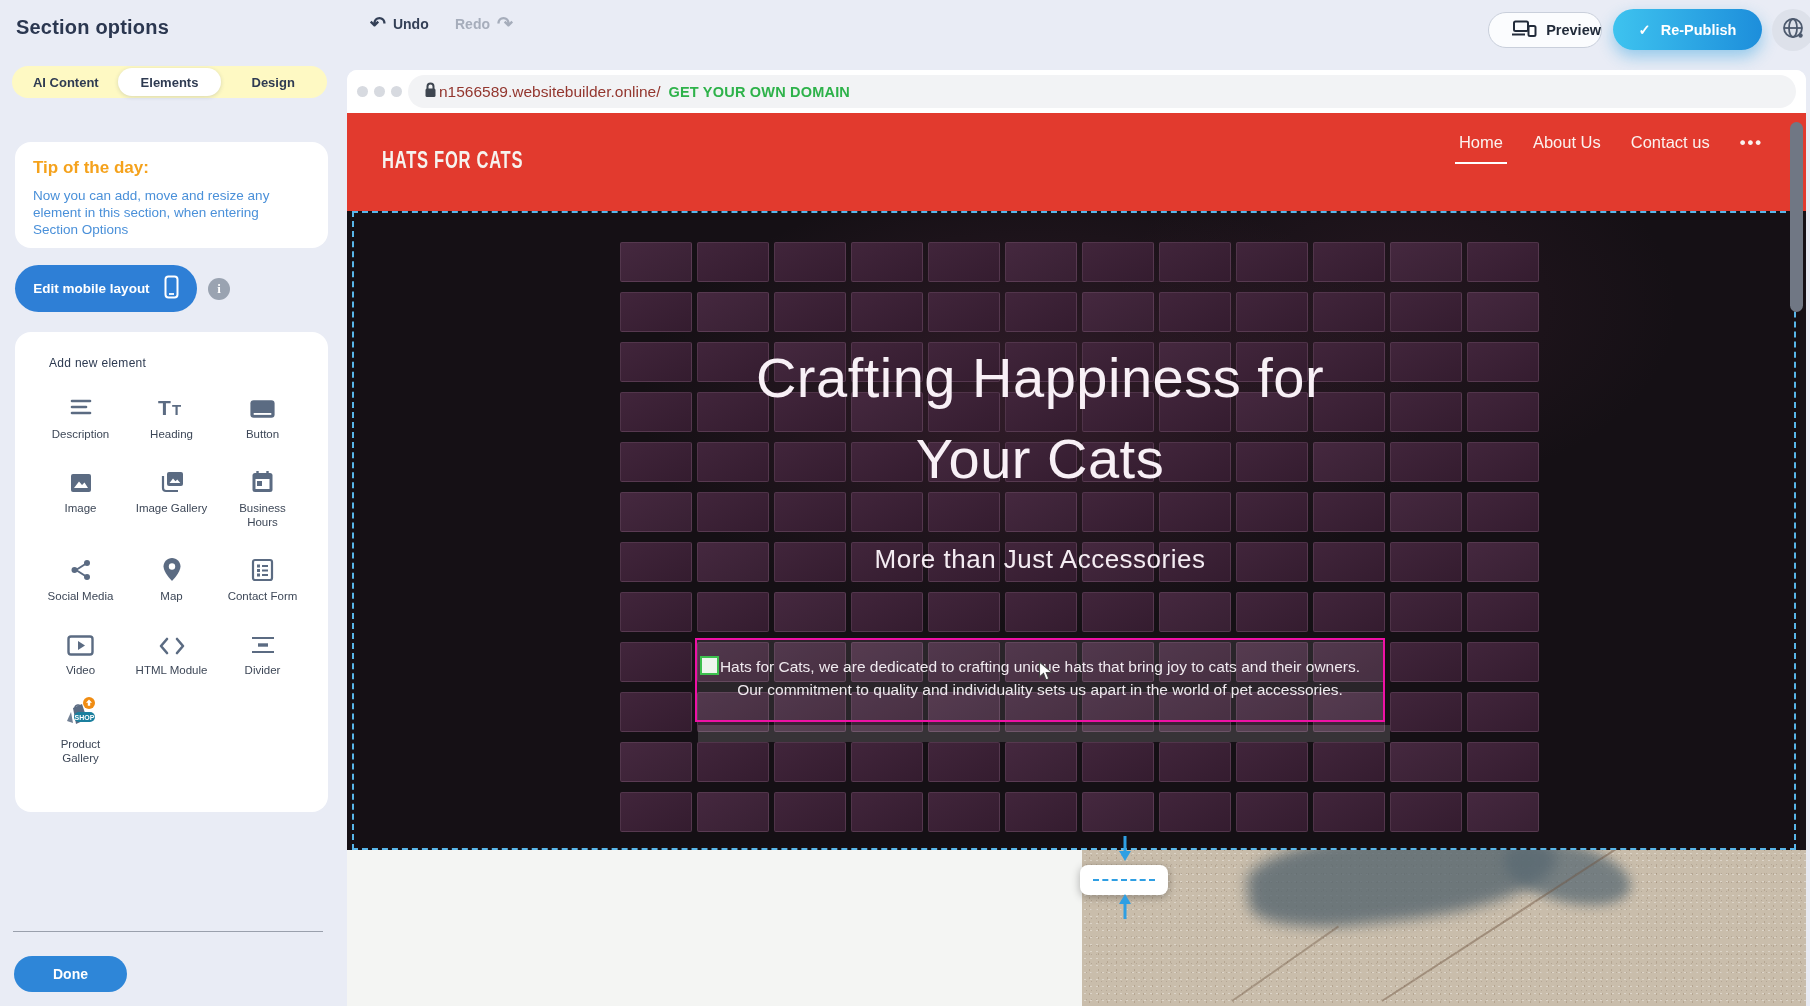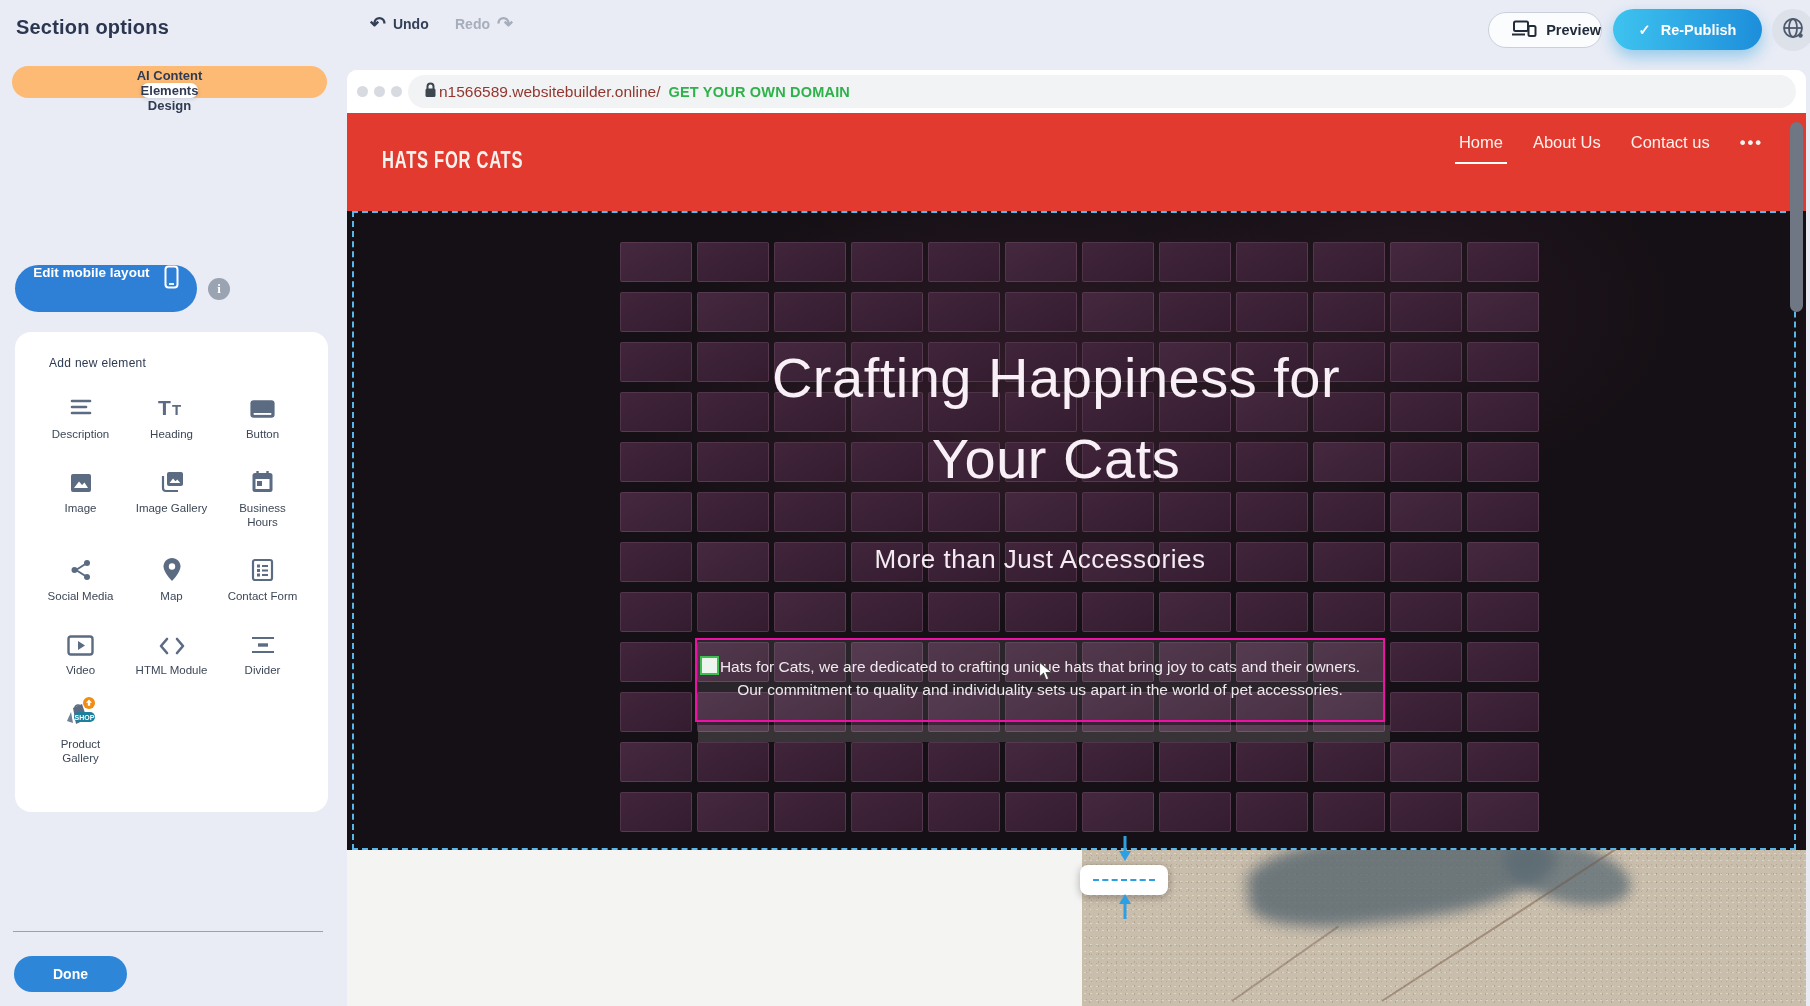--- a/index.html
+++ b/index.html
@@ -18,31 +18,31 @@
     font-size:14.5px; font-weight:700; color:#222b3a; cursor:pointer; }
   .republish-btn { position:absolute; left:1613px; top:9px; width:149px; height:41px; border-radius:21px;
     background:linear-gradient(90deg, var(--republish-start,#3ec3ef), var(--republish-end,#1d8edb));
     box-shadow:0 7px 16px rgba(45,160,225,.45);
     display:flex; align-items:center; justify-content:center; gap:10px; color:#fff; font-size:14.5px; font-weight:700; cursor:pointer; }
   .globe-btn { position:absolute; left:1772px; top:9px; width:42px; height:42px; border-radius:50%;
     background:#dde1ea; display:flex; align-items:center; justify-content:center; cursor:pointer; }
 
   
   .tabs-bar { position:absolute; left:12px; top:66px; width:315px; height:32px; border-radius:17px;
-    background:#fdba74; display:flex; align-items:center; padding:2px;flex-direction:column; }
+    background:#fef9c3; display:flex; align-items:center; padding:2px; }
   .tab { flex:1; height:28px; border-radius:15px; display:flex; align-items:center; justify-content:center;
     font-size:13px; font-weight:700; color:#2f3b52; cursor:pointer; }
   .tab.active { background:#fff; box-shadow:0 1px 4px rgba(40,60,90,.18); }
   .card { position:absolute; background:#fff; border-radius:16px; }
   .tip-card { left:15px; top:142px; width:313px; height:106px; padding:16px 18px; }
   .tip-title { color:var(--tip-orange,#f5a21c); font-weight:700; font-size:17px; margin-bottom:9px; }
   .tip-body  { color:var(--tip-blue,#4a90d9); font-size:13.5px; line-height:17px; width:262px; }
   .edit-mobile-btn { position:absolute; left:15px; top:265px; width:182px; height:47px; border-radius:24px;
     background:#2e7fd6; color:#fff; font-size:13.5px; font-weight:700;
-    display:flex; justify-content:center; gap:14px; cursor:pointer; }
+    display:flex; align-items:center; justify-content:center; gap:14px; cursor:pointer; }
   .info-btn { position:absolute; left:208px; top:278px; width:22px; height:22px; border-radius:50%;
     background:#9aa3b1; color:#fff; font-size:13px; font-weight:700; font-family:"Liberation Serif",serif;
     display:flex; align-items:center; justify-content:center; cursor:pointer; }
   .elements-card { left:15px; top:332px; width:313px; height:480px; padding:24px 20px 10px 20px; }
   .elements-title { font-size:12px; color:#2c3950; margin:0 0 22px 14px; letter-spacing:.3px; }
   .el-grid { display:grid; grid-template-columns:repeat(3,1fr); row-gap:25px; }
   .el-item { display:flex; flex-direction:column; align-items:center; gap:7px; cursor:pointer; }
   .el-icon { height:28px; display:flex; align-items:flex-end; justify-content:center; }
   .el-label { font-size:11.5px; color:#3d4757; text-align:center; line-height:14px; max-width:74px; }
   .sidebar-divider { position:absolute; left:13px; top:931px; width:310px; height:0; border-top:1.5px solid #9aa0ac; }
@@ -72,21 +72,21 @@
 
   
   .hero { position:relative; height:639px; background:#151015; overflow:hidden; }
   .hero::before { content:""; position:absolute; inset:0;
     background:radial-gradient(560px 320px at 47% 30%, rgba(125,60,95,.28), transparent 70%),
                radial-gradient(400px 260px at 72% 15%, rgba(90,45,70,.22), transparent 70%); }
   .tile-grid { position:absolute; left:273px; top:31px; display:grid;
     grid-template-columns:repeat(12,72px); grid-auto-rows:40px; gap:10px 5px; }
   .tile { background:linear-gradient(150deg,#41253b,#341c2f); border:1px solid rgba(210,170,200,.16); border-radius:2px; }
   .tile.lt { background:linear-gradient(150deg,#45283f,#382033); }
-  .hero-heading { position:absolute; left:16px; top:126px; width:1386px; text-align:center;
+  .hero-heading { position:absolute; left:0; top:126px; width:1386px; text-align:center;
     color:#f8f0f6; font-size:56px; line-height:81px; font-weight:400; letter-spacing:.5px; z-index:3; }
   .hero-sub { position:absolute; left:0; top:333px; width:1386px; text-align:center;
     color:#f4ecf2; font-size:26px; letter-spacing:.5px; z-index:3; }
   .select-box { position:absolute; left:348px; top:427px; width:690px; height:84px;
     border:2px solid var(--selection-pink,#ee11a5); background:rgba(240,222,240,.10); z-index:4; }
   .drag-handle { position:absolute; left:3px; top:16px; width:19px; height:19px;
     background:#eef5ee; border:2.5px solid #3dbf4e; cursor:grab; }
   .select-para { margin-top:16px; text-align:center; color:#efe9ee; font-size:15.5px; line-height:22.5px; }
   .sub-strip { position:absolute; left:351px; top:514px; width:692px; height:17px; background:rgba(255,255,255,.15); z-index:2; }
   .cursor { position:absolute; left:691px; top:450px; z-index:9; }
@@ -164,20 +164,24 @@
         </svg>
     </span>
   </div>
 
   <div class="tabs-bar">
     <div class="tab">AI Content</div>
     <div class="tab active">Elements</div>
     <div class="tab">Design</div>
   </div>
 
+  <div class="card tip-card">
+    <div class="tip-title">Tip of the day:</div>
+    <div class="tip-body">Now you can add, move and resize any element in this section, when entering Section Options</div>
+  </div>
 
   <div class="edit-mobile-btn">
     <span>Edit mobile layout</span>
     <span>
       <svg width="15" height="24" viewBox="0 0 15 24">
           <rect x="1.5" y="1.5" width="12" height="21" rx="3" fill="none" stroke="#fff" stroke-width="2"></rect>
           <line x1="5" y1="19" x2="10" y2="19" stroke="#fff" stroke-width="1.8"></line>
         </svg>
     </span>
   </div>

